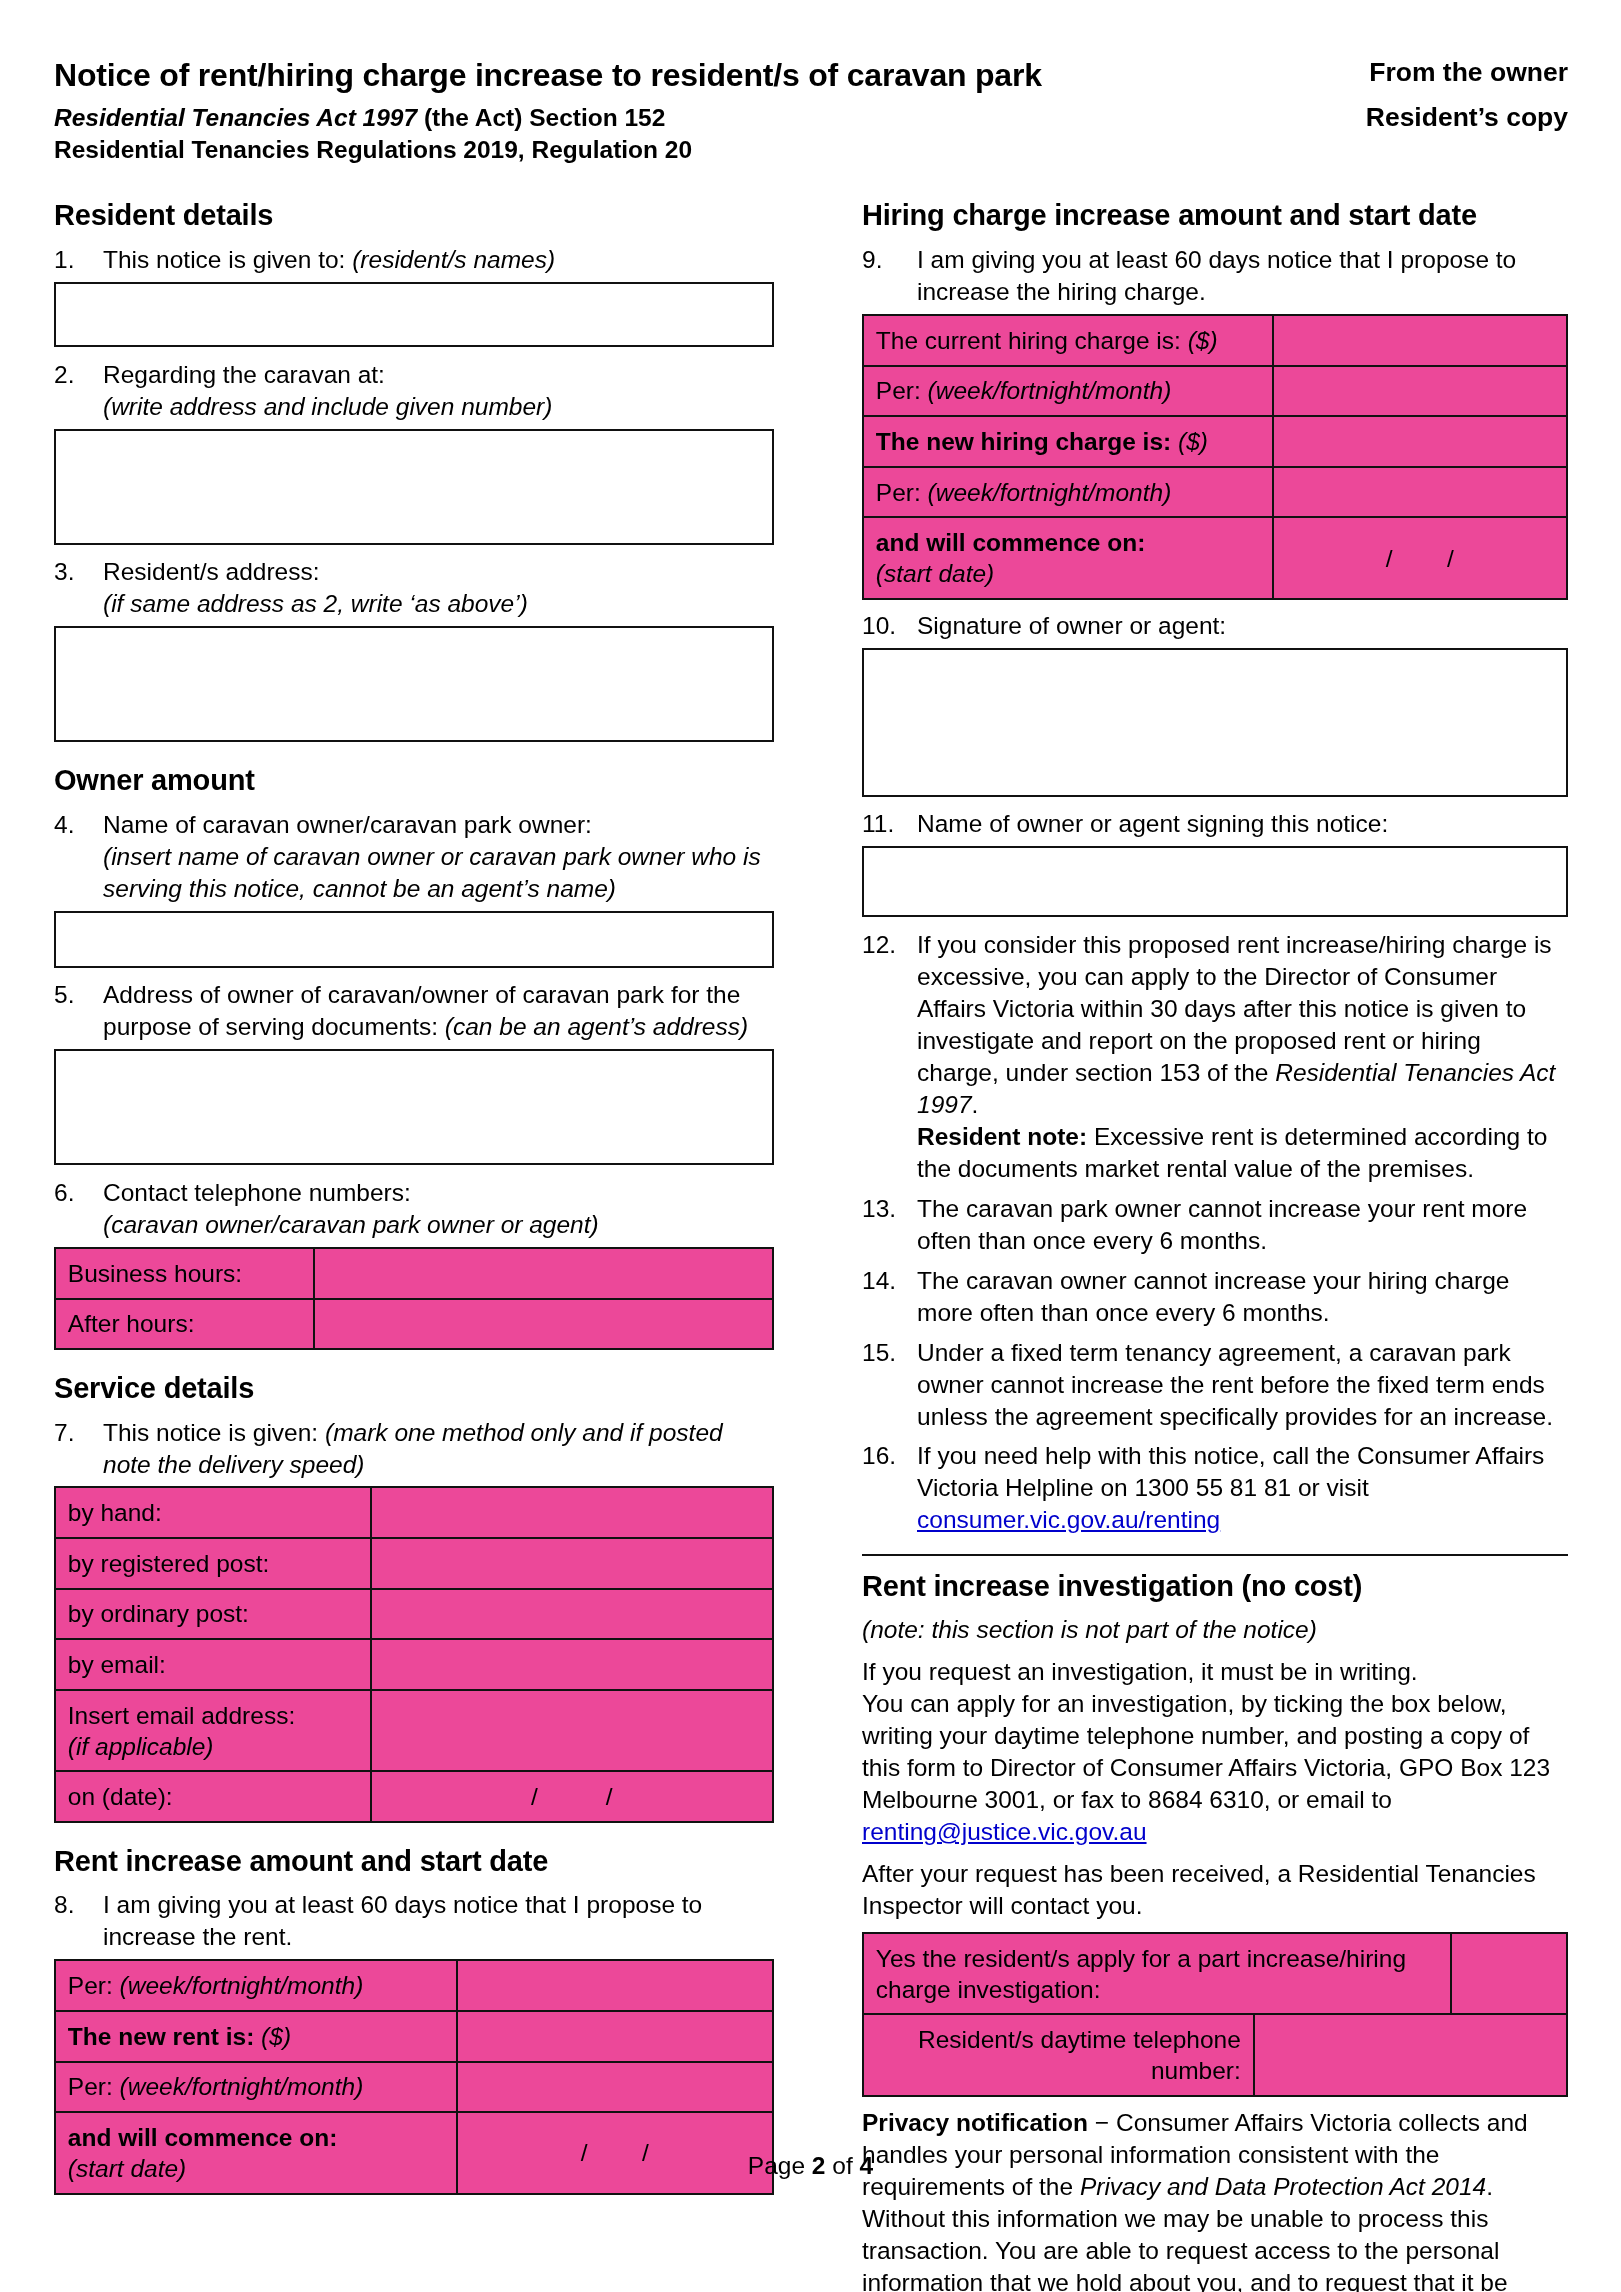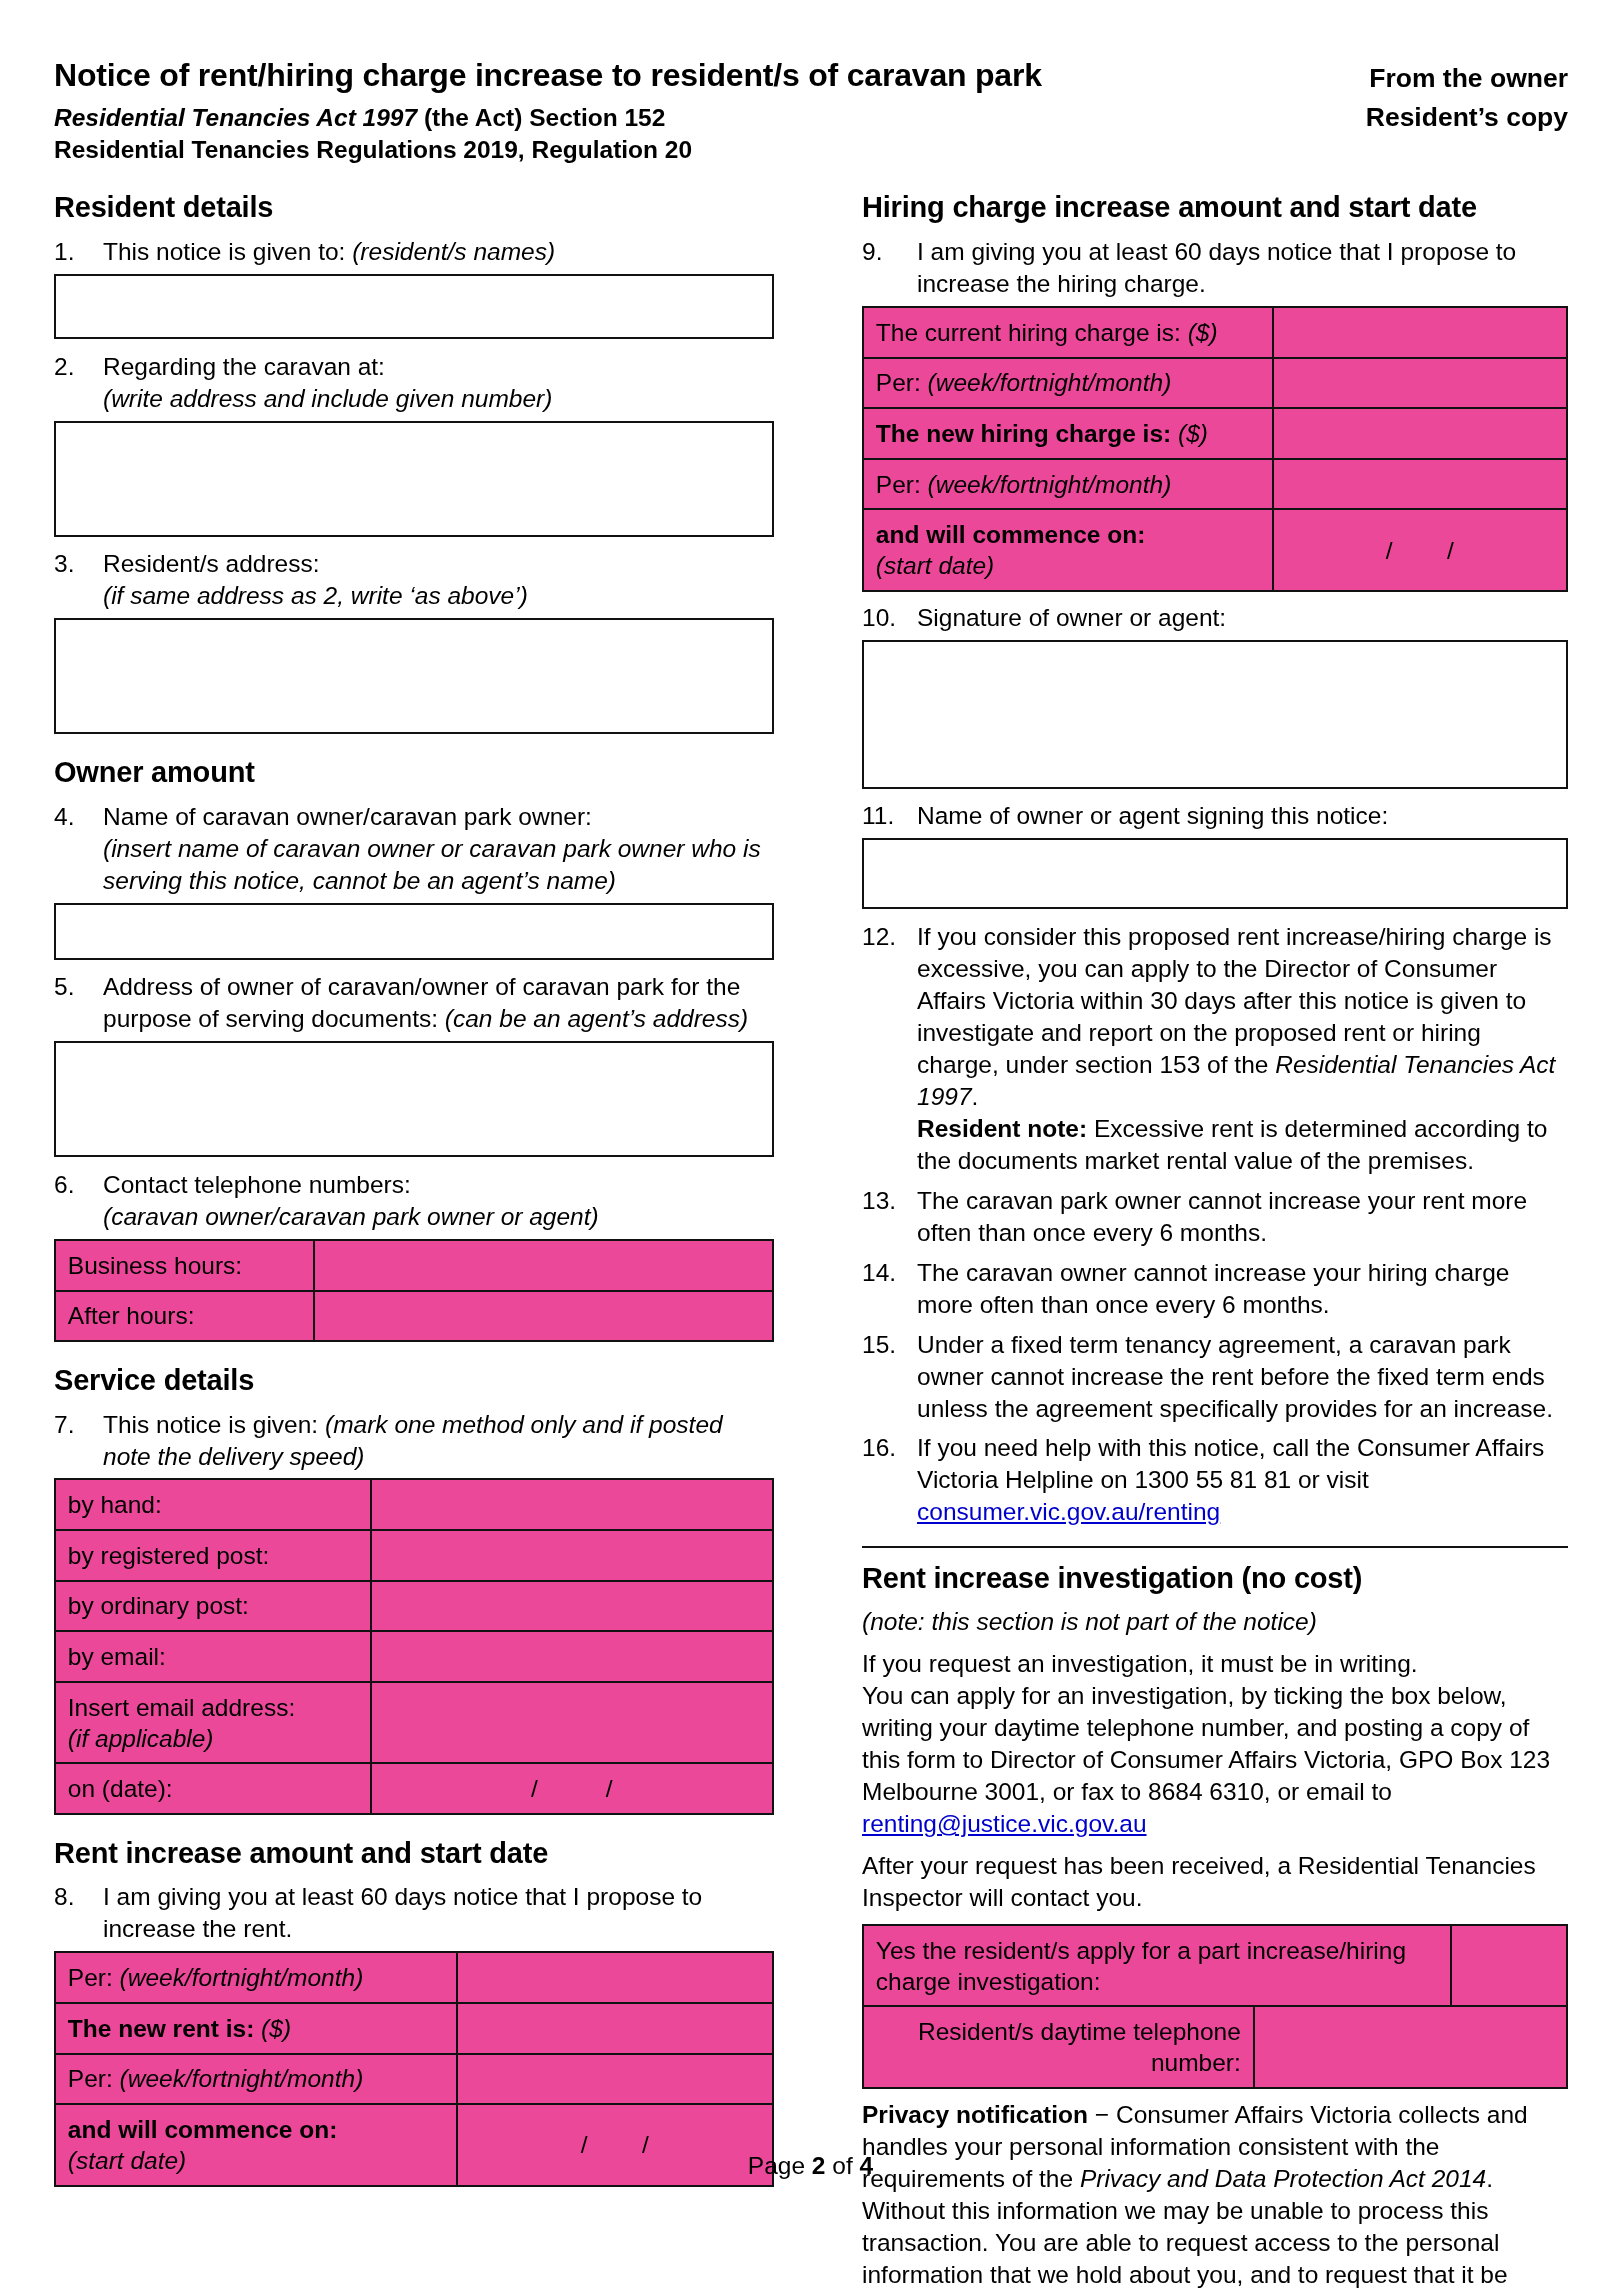--- a/index.html
+++ b/index.html
@@ -1,34 +1,34 @@
 <!DOCTYPE html>
 <html><head>
 <meta charset="utf-8">
 <style>
   html,body{margin:0;padding:0;background:#ffffff;}
   body{width:1621px;height:2293px;font-family:"Liberation Sans",sans-serif;color:#000;}
   .page{position:relative;width:1621px;height:2293px;overflow:hidden;background:#fff;}
   .content{position:absolute;left:54px;top:57px;width:1514px;}
 
   
-  .hdr-row{display:flex;justify-content:space-between;align-items:flex-end;}
+  .hdr-row{display:flex;justify-content:space-between;align-items:flex-start;}
   h1{font-size:32px;font-weight:bold;margin:0;letter-spacing:-0.2px;}
   .hdr-right{font-size:26.5px;font-weight:bold;white-space:nowrap;}
   .actline{font-size:24.5px;font-weight:bold;line-height:32px;}
   .actline .i{font-style:italic;}
   .hdr-row2{display:flex;justify-content:space-between;align-items:baseline;margin-top:7.8px;}
 
   
   .cols{display:flex;gap:88px;margin-top:25.5px;}
   .col-l{width:720px;flex:none;}
   .col-r{width:706px;flex:none;}
 
   h2{font-size:29px;font-weight:bold;margin:21.6px 0 11.8px 0;letter-spacing:-0.2px;}
-  h2.first{margin-top:0;}
+  h2.first{margin-top:8px;}
 
   .item{display:flex;font-size:24.5px;line-height:32px;margin:7.8px 0 5.9px 0;}
   .item .num{flex:none;}
   .col-l .num{width:49px;}
   .col-r .num{width:55px;}
   .itext{flex:1;}
   .subnote{margin-top:0;}
 
   .abox{border:2.9px solid #111;background:#fff;margin:3.9px 0 11.8px 0;}
   .h62{height:61px;} .h114{height:112px;} .h54{height:53px;}

